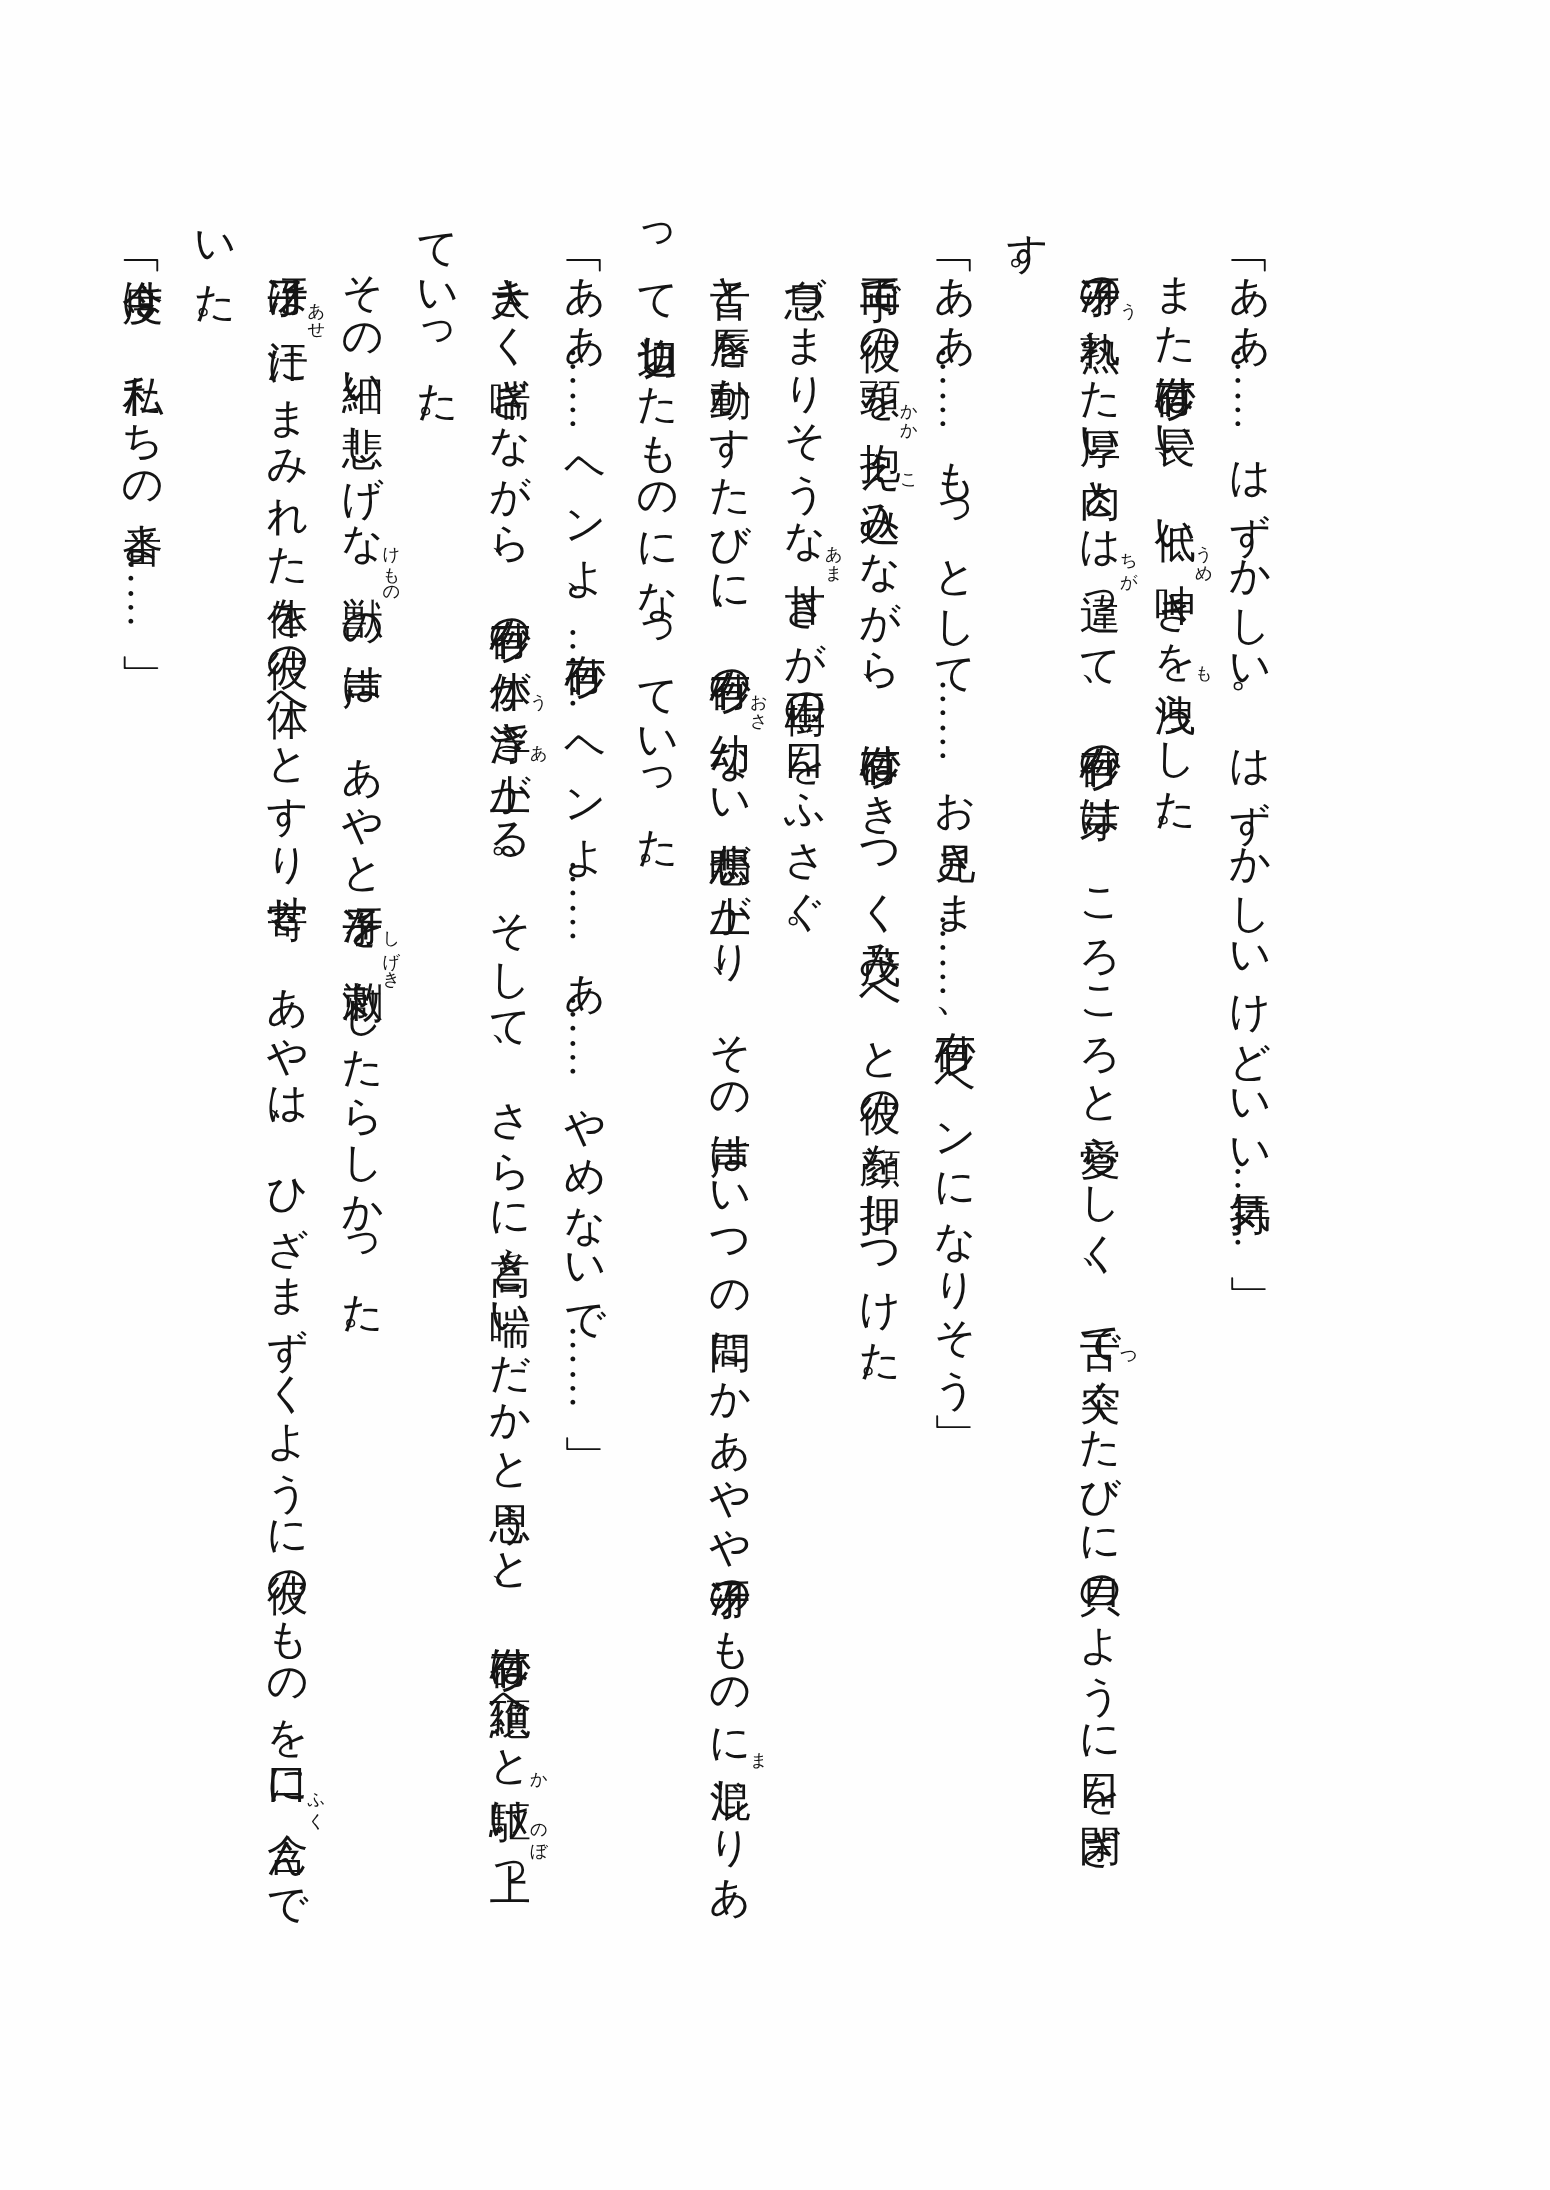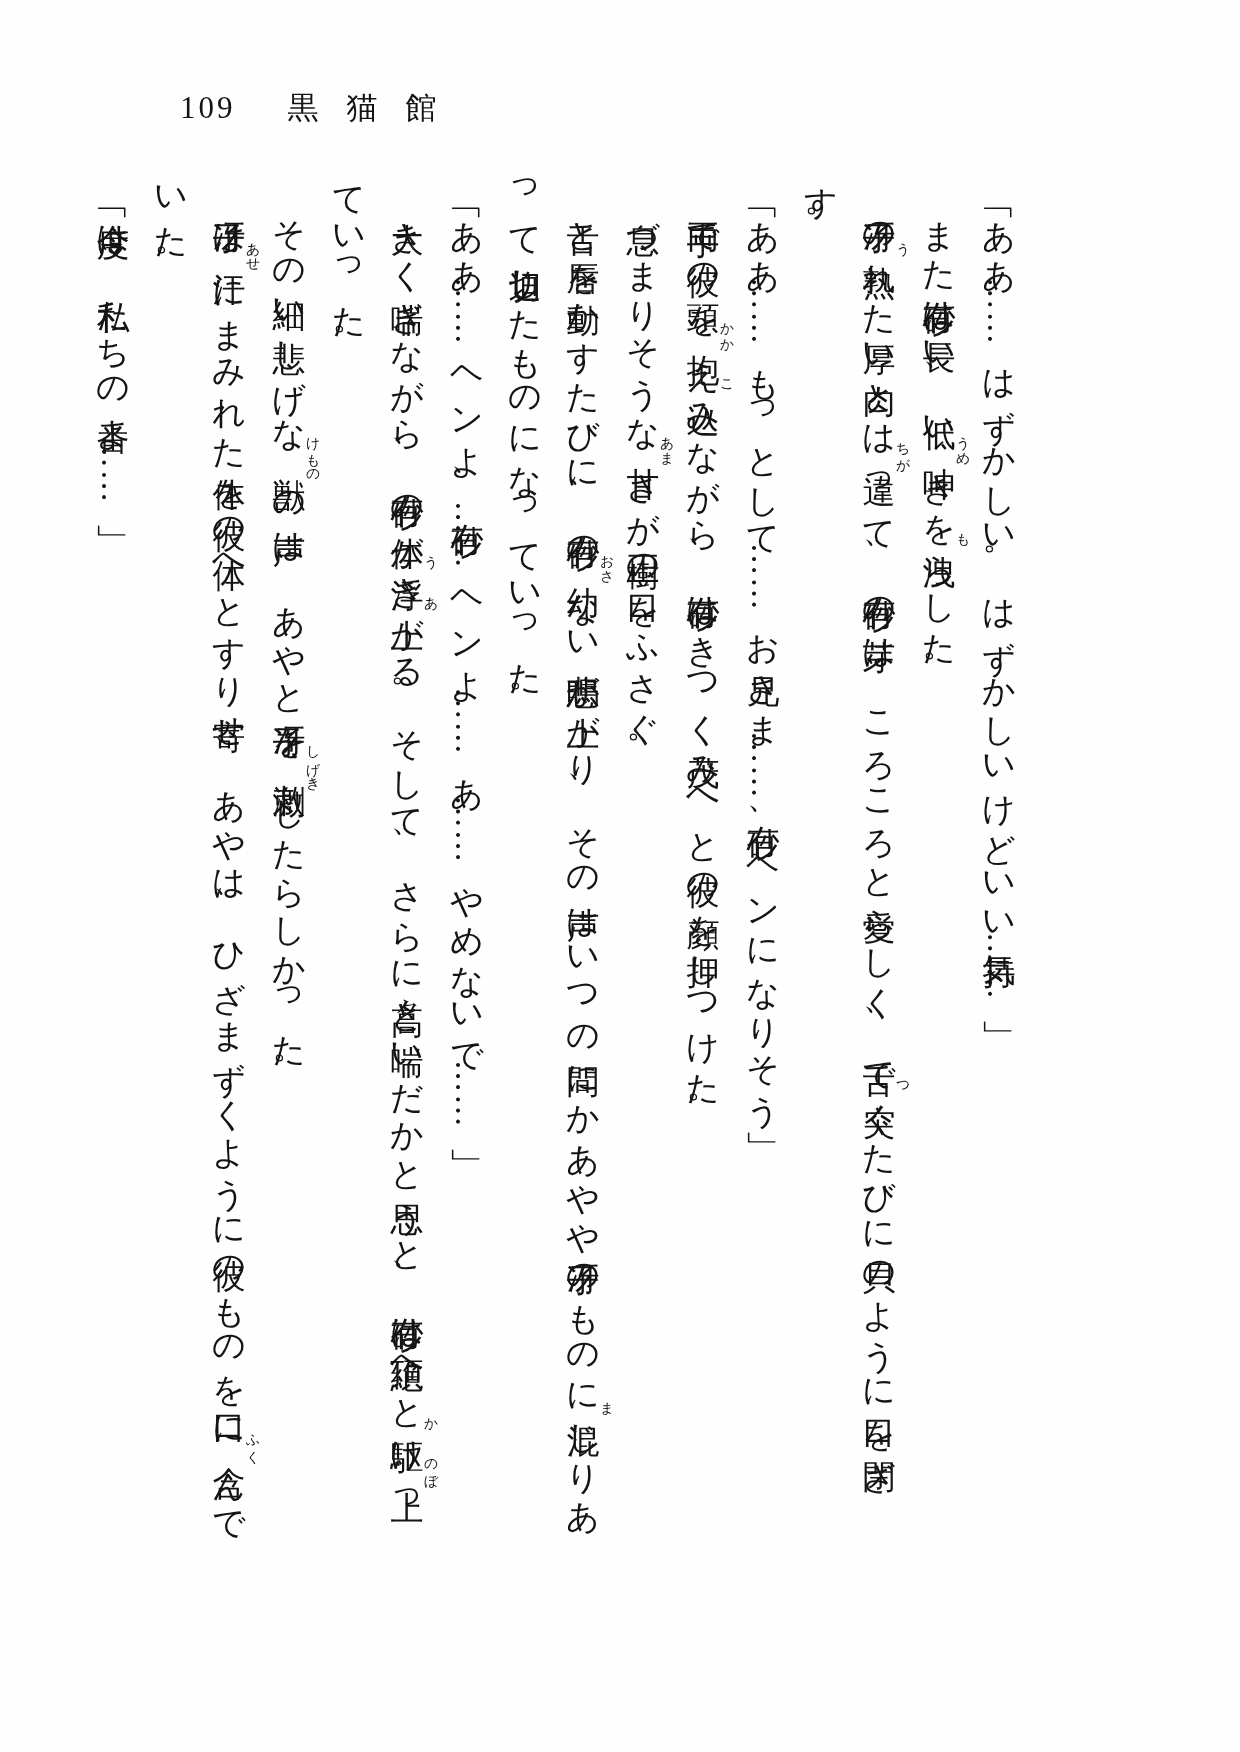--- a/index.html
+++ b/index.html
@@ -59,24 +59,20 @@
     font-size: 0.42em;
     letter-spacing: 0;
     line-height: 1;
   }
 </style>
 </head>
 <body>
 
 <div class="page">
 
-  <div class="running-head">
-    <span class="page-num">109</span>
-    <span class="book-title">黒猫館</span>
-  </div>
 
   <div class="text-block">
       <p class="para">「ああ……はずかしい。はずかしいけどいい気持……」</p>
       <p class="para">また有砂は長い、低い<ruby>呻<rt>うめ</rt></ruby>きを<ruby>洩<rt>も</rt></ruby>らした。</p>
       <p class="para">冴子の<ruby>熟<rt>う</rt></ruby>れた厚い肉とは<ruby>違<rt>ちが</rt></ruby>って、有砂の芽は、ころころと愛らしく、舌で<ruby>突<rt>つ</rt></ruby>くたびに貝のように口を閉ざす。</p>
       <p class="para">「ああ……もっとして……お兄さま……有砂、ヘンになりそう」</p>
       <p class="para">両手で彼の頭を<ruby>抱<rt>かか</rt></ruby>え<ruby>込<rt>こ</rt></ruby>みながら、有砂はきつく茂みへと彼の顔を押しつけた。</p>
       <p class="para">息づまりそうな<ruby>甘<rt>あま</rt></ruby>さが正樹の口をふさぐ。</p>
       <p class="para">舌と唇を動かすたびに、有砂の<ruby>幼<rt>おさ</rt></ruby>ない悲鳴が上がり、その声はいつの間にかあやや冴子のものに<ruby>混<rt>ま</rt></ruby>じりあって切迫したものになっていった。</p>
       <p class="para">「ああ……ヘンよ、有砂……ヘンよ……あ……やめないで……」</p>

